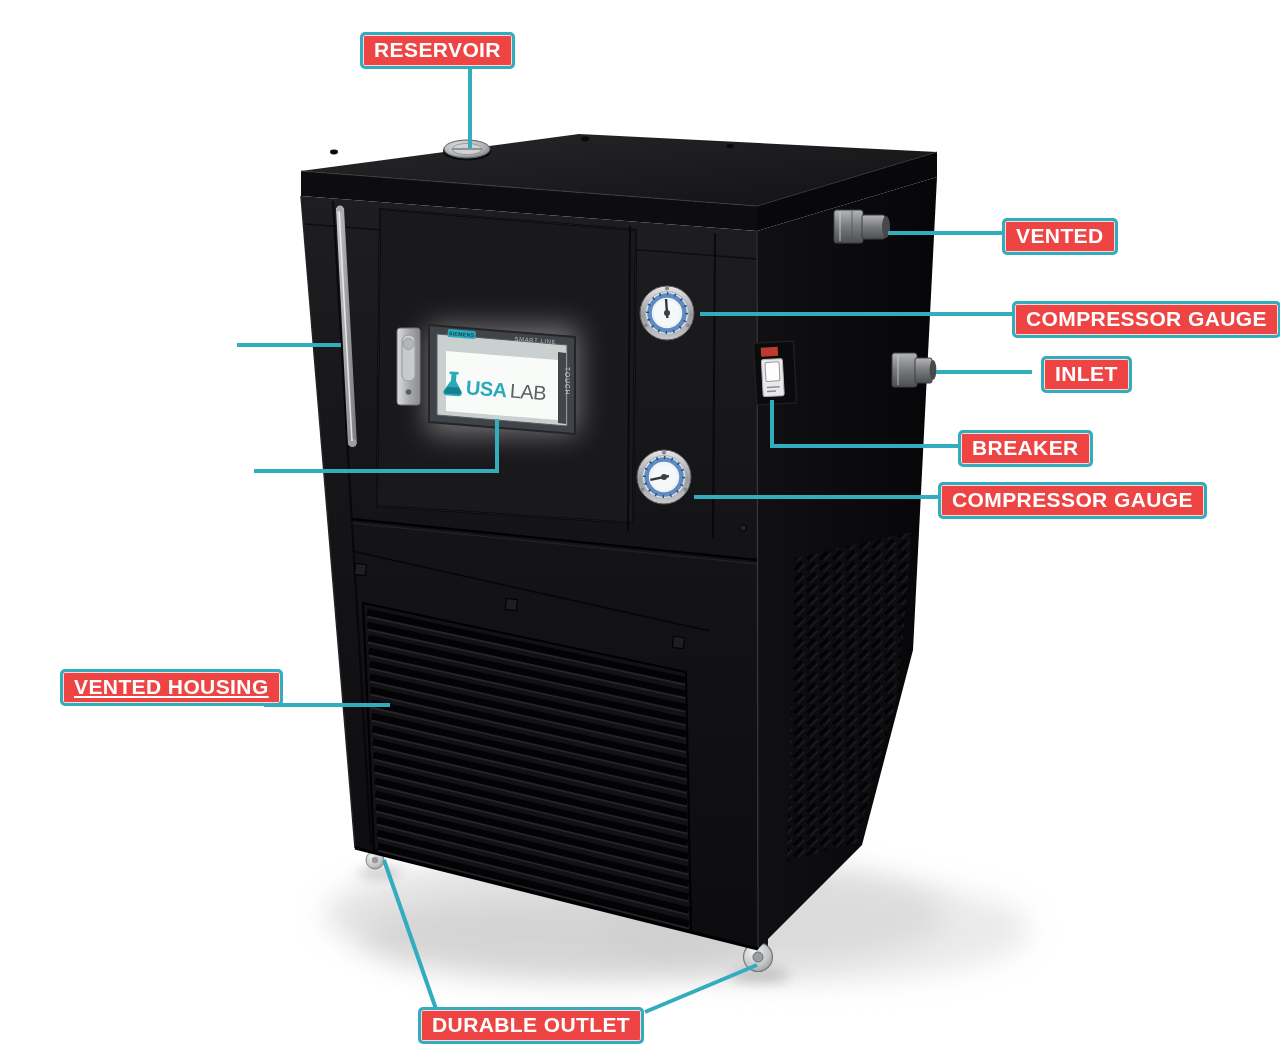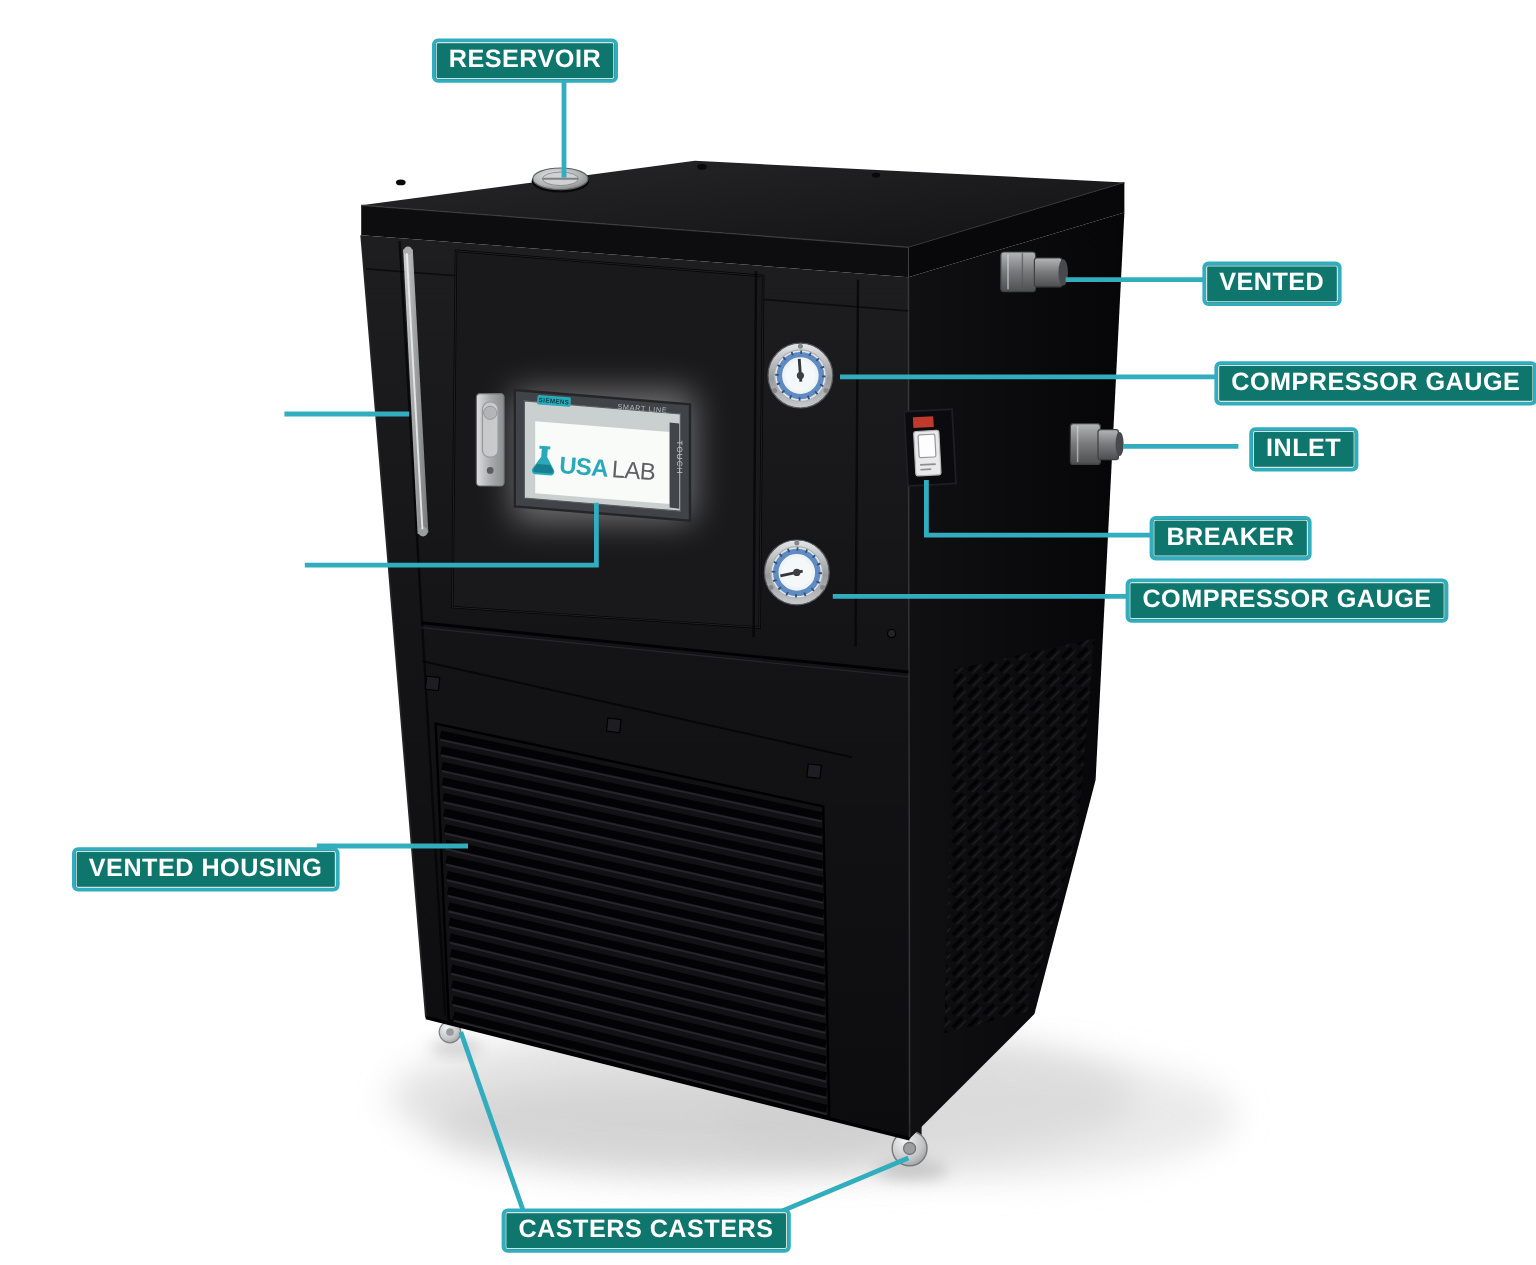--- a/index.html
+++ b/index.html
@@ -1,39 +1,39 @@
 <!DOCTYPE html>
 <html><head>
 <meta charset="utf-8">
 <style>
   html,body{margin:0;padding:0;background:#ffffff;}
   .stage{position:relative;width:1280px;height:1054px;background:#ffffff;overflow:hidden;
          font-family:"Liberation Sans", sans-serif;}
   .stage svg{position:absolute;left:0;top:0;}
   .callout{
     position:absolute;
-    background:#0f766e;
+    background:#ef4444;
     color:#ffffff;
     border:3px solid #31adbe;
     border-radius:5px;
     padding:1px 11px 3px;
     font:600 21px/27px "Liberation Sans", sans-serif;
     letter-spacing:.4px;
     white-space:nowrap;
     box-shadow: inset 0 0 0 1px rgba(255,255,255,.8);
   }
   .co-reservoir{left:360px;top:32px;}
   .co-outlet{left:1002px;top:218px;}
   .co-gauge-top{left:1012px;top:301px;}
   .co-inlet{left:1041px;top:356px;}
   .co-breaker{left:958px;top:430px;}
   .co-gauge-bottom{left:938px;top:482px;}
   .co-sight{left:28px;top:330px;}
   .co-plc{left:32px;top:455px;}
-  .co-vented{left:60px;top:706px;}
+  .co-vented{left:60px;top:669px;text-decoration:underline;}
   .co-casters{left:418px;top:1007px;}
 </style>
 </head>
 <body>
 
 <div class="stage">
 
 <svg width="1280" height="1054" viewBox="0 0 1280 1054">
   <defs>
     <linearGradient id="topGrad" x1="0" y1="0" x2="1" y2="1">
@@ -306,15 +306,15 @@
   </g>
 </svg>
 
 <div class="callout co-reservoir">RESERVOIR</div>
 <div class="callout co-outlet">VENTED</div>
 <div class="callout co-gauge-top">COMPRESSOR GAUGE</div>
 <div class="callout co-inlet">INLET</div>
 <div class="callout co-breaker">BREAKER</div>
 <div class="callout co-gauge-bottom">COMPRESSOR GAUGE</div>
 <div class="callout co-vented">VENTED HOUSING</div>
-<div class="callout co-casters">CASTERS CASTERS</div>
+<div class="callout co-casters">DURABLE OUTLET</div>
 
 </div>
 
 </body></html>

